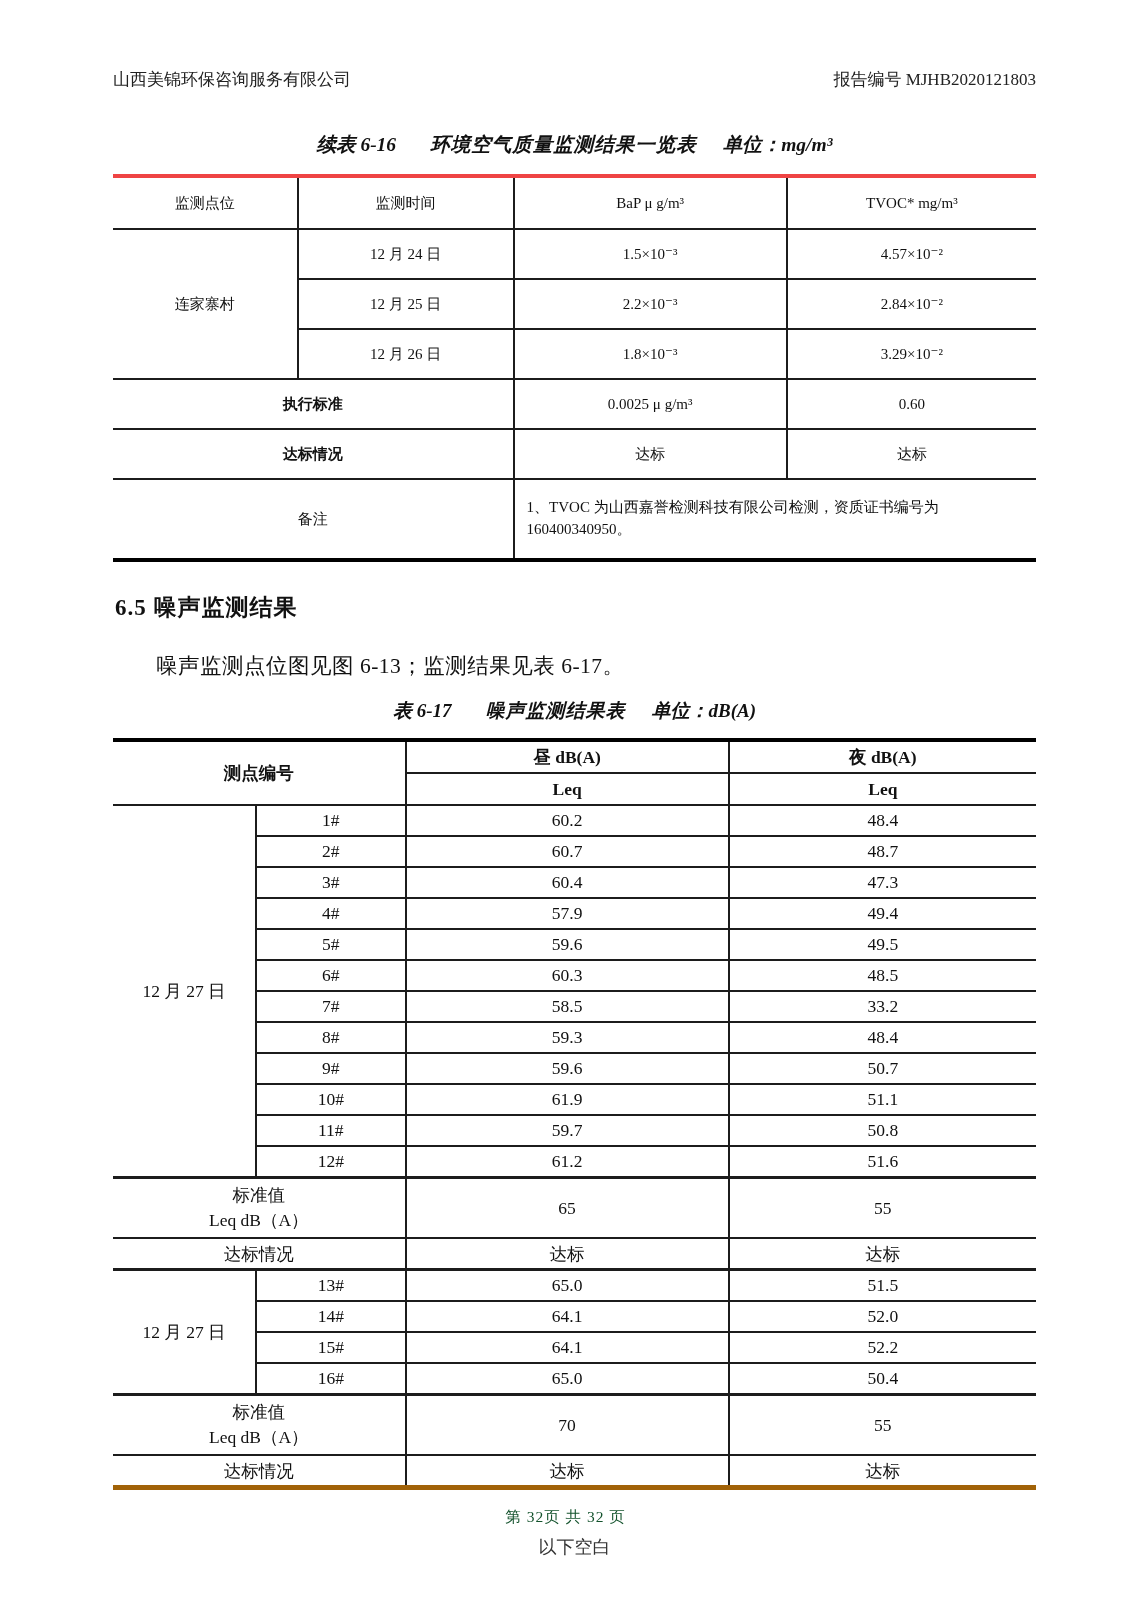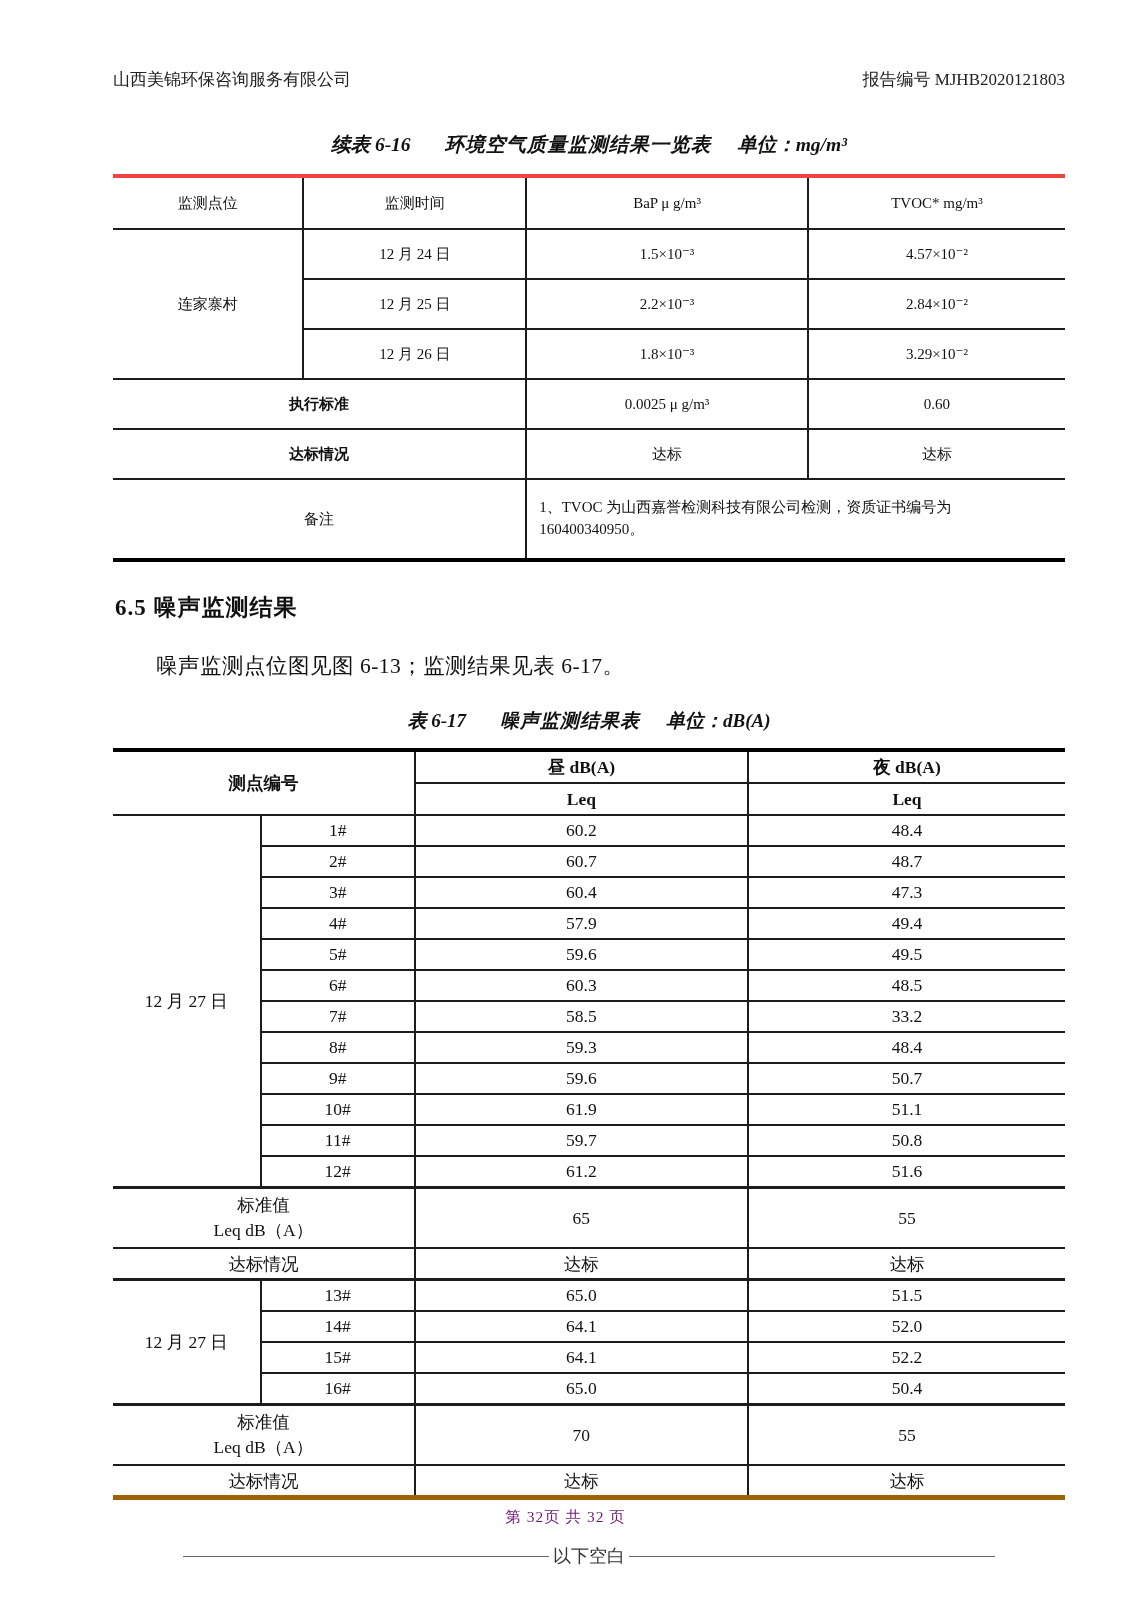--- a/index.html
+++ b/index.html
@@ -1,28 +1,28 @@
 <!DOCTYPE html>
 <html><head>
 <meta charset="utf-8">
 <style>
   html,body{margin:0;padding:0;background:#e8e8e8;}
   .page{
     width:1131px;height:1600px;margin:0 auto;background:#ffffff;
     font-family:"Liberation Serif","DejaVu Serif",serif;color:#111;
-    position:relative;box-sizing:border-box;padding:68px 66px 0 113px;
+    position:relative;box-sizing:border-box;padding:68px 95px 0 113px;
   }
   
   .run-head{display:flex;justify-content:space-between;align-items:baseline;
     font-size:17px;color:#222;}
   
   .caption{display:flex;justify-content:center;align-items:baseline;
     font-weight:bold;font-size:19.5px;margin-top:40px;margin-bottom:16px;font-style:italic;}
   .caption .cap-title{margin:0 26px 0 34px;letter-spacing:1px;}
-  .caption2{margin-top:28px;margin-bottom:14px;font-size:19px;}
+  .caption2{margin-top:18px;margin-bottom:14px;font-size:19px;}
   
   table{border-collapse:collapse;width:100%;table-layout:fixed;}
   td{border:2px solid #1c1c1c;text-align:center;vertical-align:middle;
      padding:2px 4px;overflow:hidden;}
   td:first-child{border-left:none;}
   td:last-child{border-right:none;}
   
   .t16{border-top:4px solid #ef4444;border-bottom:4px solid #000;font-size:15px;}
   .t16 td{height:44px;}
   .t16 tr.hdr td{height:46px;}
@@ -32,26 +32,26 @@
   .sec-head{font-size:23px;font-weight:bold;margin:30px 0 0 2px;letter-spacing:1px;}
   .body-par{font-size:21.5px;margin:28px 0 0 0;text-indent:2em;letter-spacing:0.5px;}
   
   .t17{border-top:4px solid #000;border-bottom:5px solid #a16207;font-size:17.5px;margin-top:4px;}
   .t17 td{height:27px;padding:1px 4px;}
   .t17 tr.hdr td{font-weight:bold;height:28px;}
   .t17 td.std{height:56px;line-height:1.45;}
   .t17 tr.sep td{border-top-width:3px;}
   
   .blank-line{display:flex;align-items:center;margin:44px 70px 0 70px;
-    font-size:18px;color:#333;}
+    font-size:18px;color:#333;flex-direction:column;}
   .blank-line .rule{flex:1;border-top:1.5px solid #666;height:0;}
   .blank-line .bl-txt{margin:0 4px;white-space:nowrap;}
   
   .page-foot{position:absolute;left:0;right:0;bottom:72px;text-align:center;
-    font-size:15.5px;color:#701a75;letter-spacing:1px;}
+    font-size:15.5px;color:#14532d;letter-spacing:1px;}
 </style>
 </head>
 <body>
 
 <div class="page">
 
   <div class="run-head">
     <span>山西美锦环保咨询服务有限公司</span>
     <span>报告编号 MJHB2020121803</span>
   </div>

